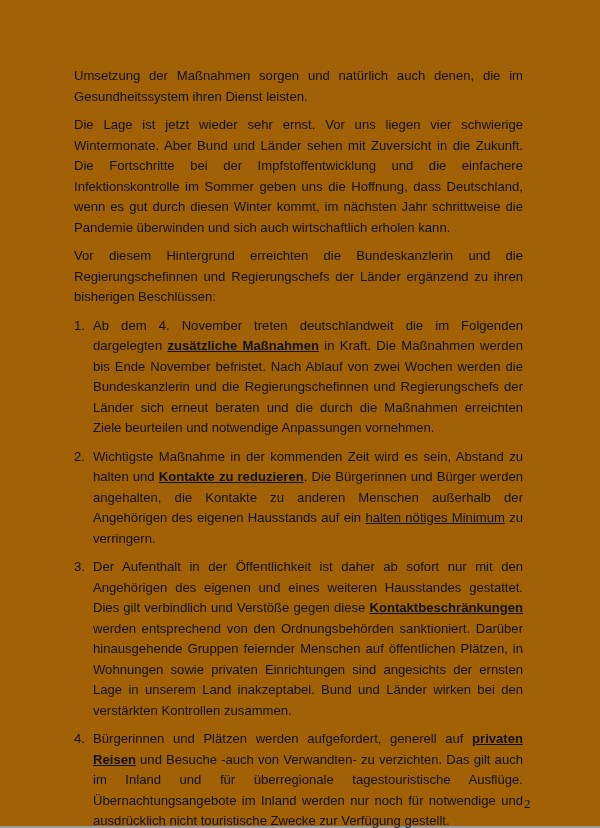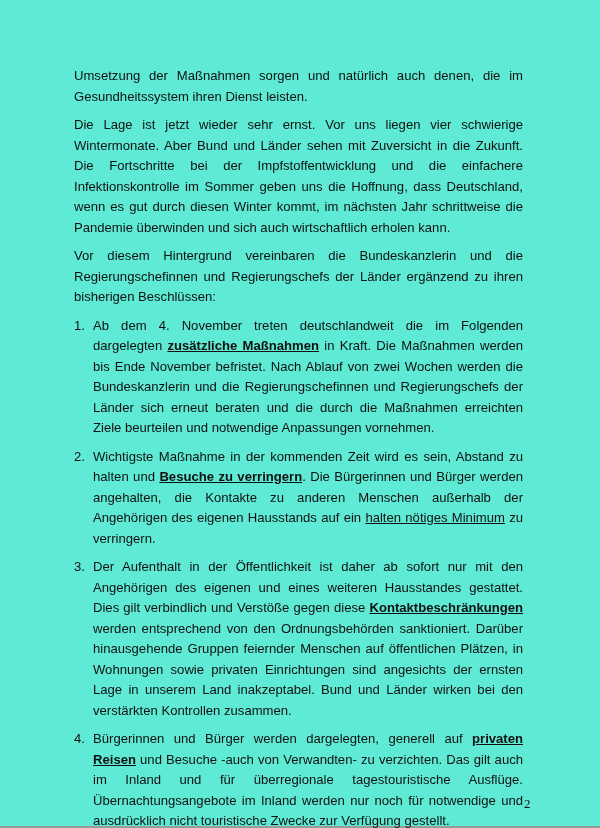--- a/index.html
+++ b/index.html
@@ -1,19 +1,19 @@
 <!DOCTYPE html>
 <html><head>
 <meta charset="utf-8">
 <style>
   html, body { margin: 0; padding: 0; background: #ffffff; }
   body { width: 600px; height: 828px; position: relative; overflow: hidden; }
   .page {
     position: absolute; left: 0; top: 0; width: 600px; height: 826px;
-    background: #5eead4;
+    background: #a16207;
     border-bottom: 2px solid #9a9a9a;
     font-family: "Liberation Sans", sans-serif;
     color: #111111;
     font-size: 13.1px;
     line-height: 20.5px;
   }
   .content { position: absolute; left: 74px; top: 66px; width: 449px; }
   p { margin: 0 0 8px 0; text-align: justify; }
   ol.main { list-style: none; margin: 0; padding: 0; }
   ol.main > li { position: relative; padding-left: 19px; margin: 0 0 8px 0; text-align: justify; }
@@ -25,37 +25,37 @@
     font-family: "Liberation Serif", serif; font-size: 13px; color: #111;
   }
 </style>
 </head>
 <body>
 
 <div class="page">
   <div class="content">
     <p>Umsetzung der Maßnahmen sorgen und natürlich auch denen, die im Gesundheitssystem ihren Dienst leisten.</p>
     <p>Die Lage ist jetzt wieder sehr ernst. Vor uns liegen vier schwierige Wintermonate. Aber Bund und Länder sehen mit Zuversicht in die Zukunft. Die Fortschritte bei der Impfstoffentwicklung und die einfachere Infektionskontrolle im Sommer geben uns die Hoffnung, dass Deutschland, wenn es gut durch diesen Winter kommt, im nächsten Jahr schrittweise die Pandemie überwinden und sich auch wirtschaftlich erholen kann.</p>
-    <p>Vor diesem Hintergrund vereinbaren die Bundeskanzlerin und die Regierungschefinnen und Regierungschefs der Länder ergänzend zu ihren bisherigen Beschlüssen:</p>
+    <p>Vor diesem Hintergrund erreichten die Bundeskanzlerin und die Regierungschefinnen und Regierungschefs der Länder ergänzend zu ihren bisherigen Beschlüssen:</p>
 
     <ol class="main">
       <li>
         <span class="num">1.</span>
         <span>Ab dem 4. November treten deutschlandweit die im Folgenden dargelegten </span><b>zusätzliche Maßnahmen</b><span> in Kraft. Die Maßnahmen werden bis Ende November befristet. Nach Ablauf von zwei Wochen werden die Bundeskanzlerin und die Regierungschefinnen und Regierungschefs der Länder sich erneut beraten und die durch die Maßnahmen erreichten Ziele beurteilen und notwendige Anpassungen vornehmen.</span>
       </li>
       <li>
         <span class="num">2.</span>
-        <span>Wichtigste Maßnahme in der kommenden Zeit wird es sein, Abstand zu halten und </span><b>Besuche zu verringern</b><span>. Die Bürgerinnen und Bürger werden angehalten, die Kontakte zu anderen Menschen außerhalb der Angehörigen des eigenen Hausstands auf ein </span><u>halten nötiges Minimum</u><span> zu verringern.</span>
+        <span>Wichtigste Maßnahme in der kommenden Zeit wird es sein, Abstand zu halten und </span><b>Kontakte zu reduzieren</b><span>. Die Bürgerinnen und Bürger werden angehalten, die Kontakte zu anderen Menschen außerhalb der Angehörigen des eigenen Hausstands auf ein </span><u>halten nötiges Minimum</u><span> zu verringern.</span>
       </li>
       <li>
         <span class="num">3.</span>
         <span>Der Aufenthalt in der Öffentlichkeit ist daher ab sofort nur mit den Angehörigen des eigenen und eines weiteren Hausstandes gestattet. Dies gilt verbindlich und Verstöße gegen diese </span><b>Kontaktbeschränkungen</b><span> werden entsprechend von den Ordnungsbehörden sanktioniert. Darüber hinausgehende Gruppen feiernder Menschen auf öffentlichen Plätzen, in Wohnungen sowie privaten Einrichtungen sind angesichts der ernsten Lage in unserem Land inakzeptabel. Bund und Länder wirken bei den verstärkten Kontrollen zusammen.</span>
       </li>
       <li>
         <span class="num">4.</span>
-        <span>Bürgerinnen und Bürger werden dargelegten, generell auf </span><b>privaten Reisen</b><span> und Besuche -auch von Verwandten- zu verzichten. Das gilt auch im Inland und für überregionale tagestouristische Ausflüge. Übernachtungsangebote im Inland werden nur noch für notwendige und ausdrücklich nicht touristische Zwecke zur Verfügung gestellt.</span>
+        <span>Bürgerinnen und Plätzen werden aufgefordert, generell auf </span><b>privaten Reisen</b><span> und Besuche -auch von Verwandten- zu verzichten. Das gilt auch im Inland und für überregionale tagestouristische Ausflüge. Übernachtungsangebote im Inland werden nur noch für notwendige und ausdrücklich nicht touristische Zwecke zur Verfügung gestellt.</span>
       </li>
 
     </ol>
   </div>
 
   <div class="page-number">2</div>
 </div>
 
 </body></html>

